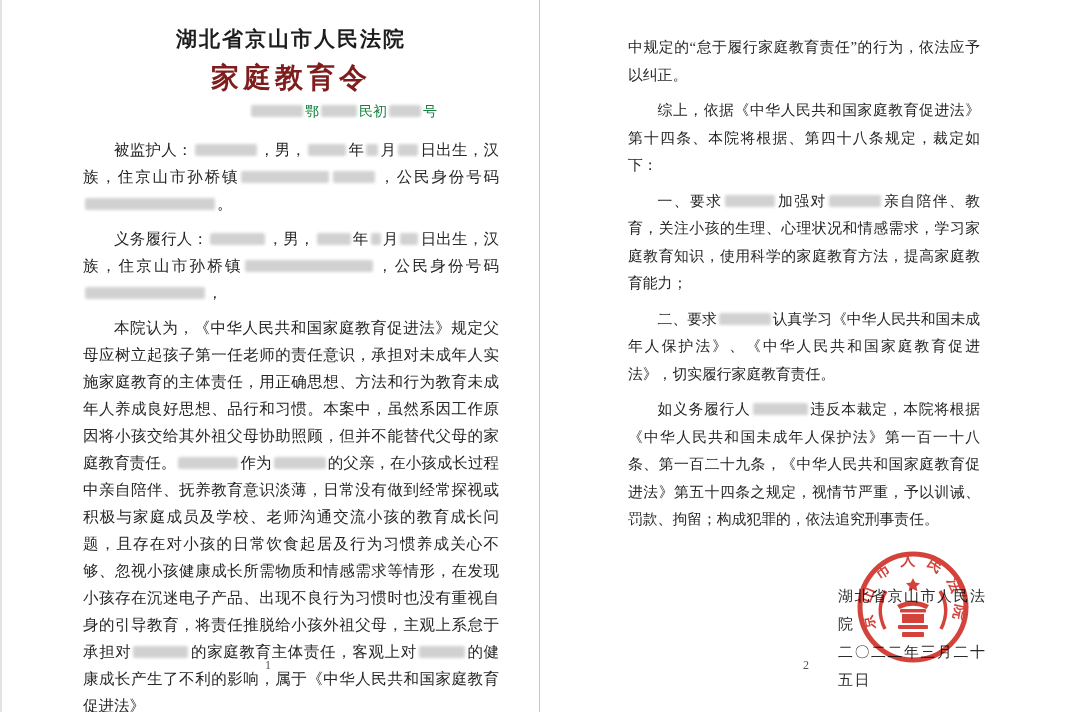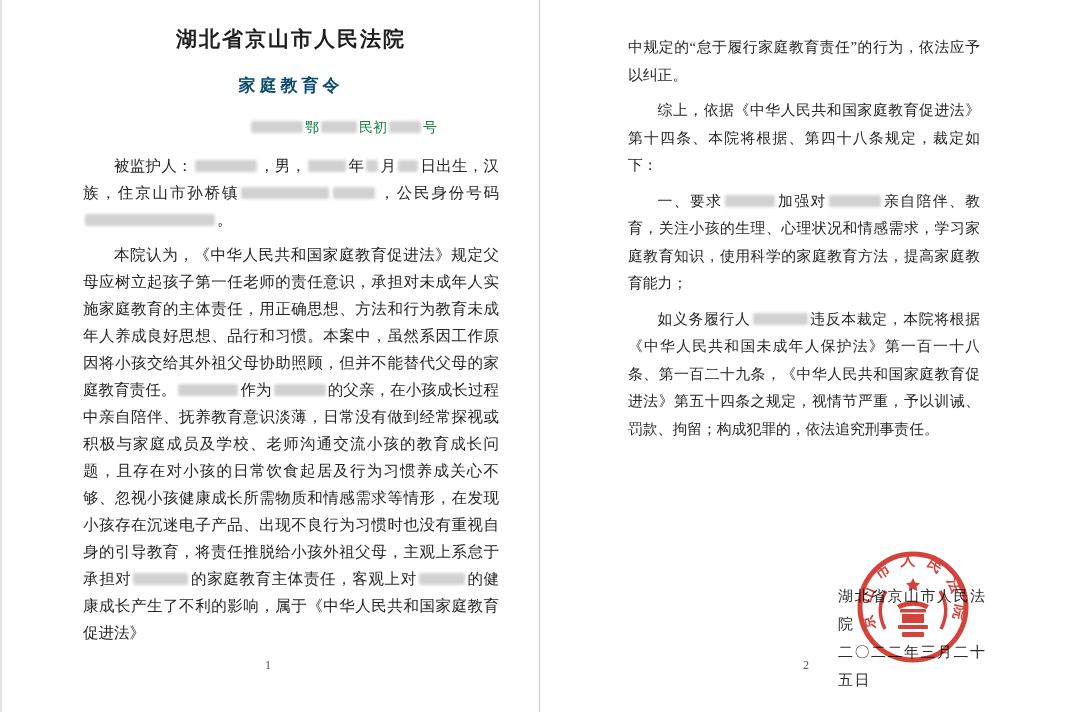--- a/index.html
+++ b/index.html
@@ -17,22 +17,22 @@
 
   .page{position:absolute;top:0;}
   .page1{left:75px;top:24px;width:432px;}
   .page2{left:620px;top:26px;width:368px;}
 
   .court-title{
     margin:0;text-align:center;
     font-size:21px;font-weight:bold;letter-spacing:2px;line-height:30px;color:#1e1e1e;
   }
   .doc-title{
-    margin:16px;text-align:center;
-    font-size:17px;font-weight:bold;letter-spacing:4px;line-height:32px;color:#0c4a6e;
+    margin:8px;text-align:center;
+    font-size:28px;font-weight:bold;letter-spacing:4px;line-height:32px;color:#7f1d1d;
   }
   .case-no{
     margin-top:8px;
     text-align:right;padding-right:70px;
     font-size:14px;line-height:20px;color:#15803d;
   }
   .body1{margin-top:14px;}
   .para{
     margin:8px;
     text-align:justify;
@@ -80,28 +80,30 @@
   <div class="edge-left"></div>
   <div class="gutter"></div>
   <div class="edge-right"></div>
 
   <section class="page page1">
     <h1 class="court-title">湖北省京山市人民法院</h1>
     <h2 class="doc-title">家庭教育令</h2>
     <div class="case-no"><span class="redact" style="width: 52px;"></span>鄂<span class="redact" style="width: 36px;"></span>民初<span class="redact" style="width: 32px;"></span>号</div>
     <div class="body1">
       <p class="para">被监护人：<span class="redact" style="width: 62px;"></span>，男，<span class="redact" style="width: 38px;"></span>年<span class="redact" style="width: 12px;"></span>月<span class="redact" style="width: 20px;"></span>日出生，汉族，住京山市孙桥镇<span class="redact" style="width: 88px;"></span><span class="redact" style="width: 42px;"></span>，公民身份号码<span class="redact" style="width: 130px;"></span>。</p>
+      <p class="para">义务履行人：<span class="redact" style="width: 55px;"></span>，男，<span class="redact" style="width: 34px;"></span>年<span class="redact" style="width: 10px;"></span>月<span class="redact" style="width: 18px;"></span>日出生，汉族，住京山市孙桥镇<span class="redact" style="width: 128px;"></span>，公民身份号码<span class="redact" style="width: 120px;"></span>，</p>
       <p class="para">本院认为，《中华人民共和国家庭教育促进法》规定父母应树立起孩子第一任老师的责任意识，承担对未成年人实施家庭教育的主体责任，用正确思想、方法和行为教育未成年人养成良好思想、品行和习惯。本案中，虽然系因工作原因将小孩交给其外祖父母协助照顾，但并不能替代父母的家庭教育责任。<span class="redact" style="width: 60px;"></span>作为<span class="redact" style="width: 52px;"></span>的父亲，在小孩成长过程中亲自陪伴、抚养教育意识淡薄，日常没有做到经常探视或积极与家庭成员及学校、老师沟通交流小孩的教育成长问题，且存在对小孩的日常饮食起居及行为习惯养成关心不够、忽视小孩健康成长所需物质和情感需求等情形，在发现小孩存在沉迷电子产品、出现不良行为习惯时也没有重视自身的引导教育，将责任推脱给小孩外祖父母，主观上系怠于承担对<span class="redact" style="width: 55px;"></span>的家庭教育主体责任，客观上对<span class="redact" style="width: 46px;"></span>的健康成长产生了不利的影响，属于《中华人民共和国家庭教育促进法》</p>
     </div>
   </section>
 
   <section class="page page2">
     <p class="para noindent">中规定的“怠于履行家庭教育责任”的行为，依法应予以纠正。</p>
     <p class="para">综上，依据《中华人民共和国家庭教育促进法》第十四条、本院将根据、第四十八条规定，裁定如下：</p>
     <p class="para">一、要求<span class="redact" style="width: 50px;"></span>加强对<span class="redact" style="width: 52px;"></span>亲自陪伴、教育，关注小孩的生理、心理状况和情感需求，学习家庭教育知识，使用科学的家庭教育方法，提高家庭教育能力；</p>
+    <p class="para">二、要求<span class="redact" style="width: 52px;"></span>认真学习《中华人民共和国未成年人保护法》、《中华人民共和国家庭教育促进法》，切实履行家庭教育责任。</p>
     <p class="para">如义务履行人<span class="redact" style="width: 55px;"></span>违反本裁定，本院将根据《中华人民共和国未成年人保护法》第一百一十八条、第一百二十九条，《中华人民共和国家庭教育促进法》第五十四条之规定，视情节严重，予以训诫、罚款、拘留；构成犯罪的，依法追究刑事责任。</p>
   </section>
 
   <div class="signature">
     <div class="sig-line">湖北省京山市人民法院</div>
     <div class="sig-line">二〇二二年三月二十五日</div>
   </div>
 
   <svg class="seal" viewBox="0 0 116 116" aria-hidden="true">
     <g opacity="0.92">

